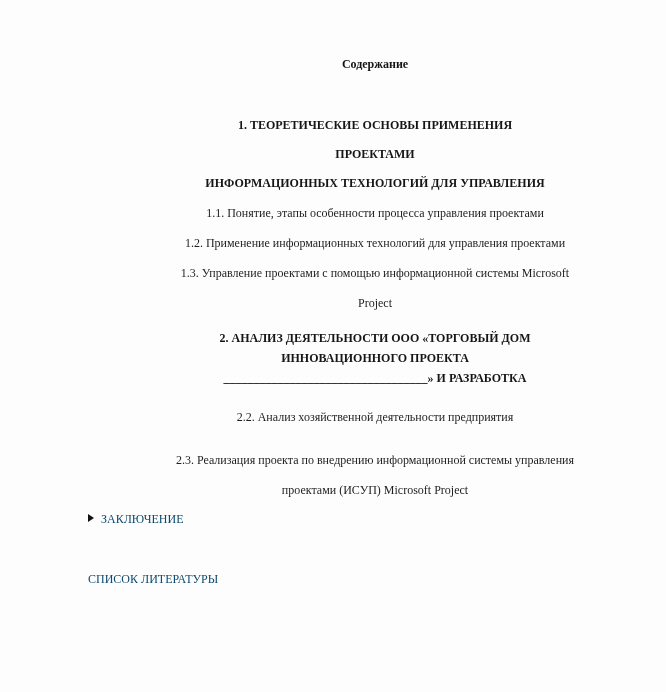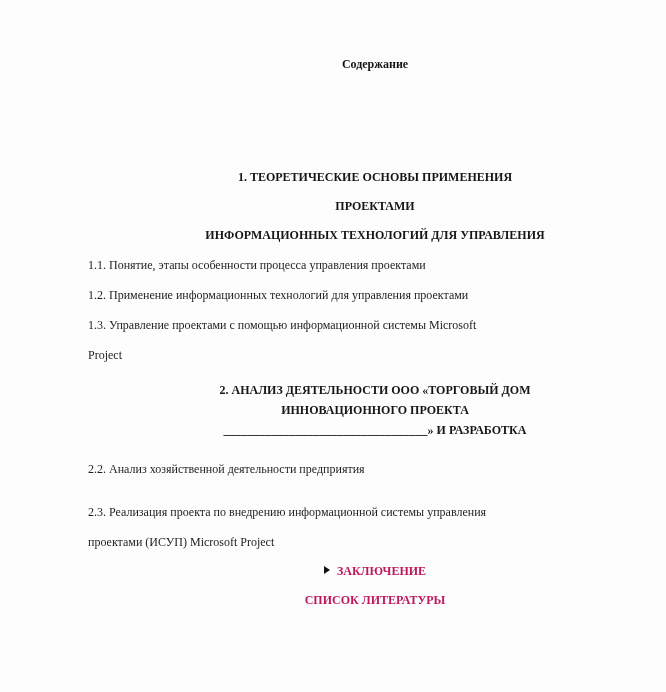--- a/index.html
+++ b/index.html
@@ -22,33 +22,33 @@
   .doc-title {
     text-align: center;
     font-weight: bold;
     line-height: 22px;
     color: #141414;
   }
   .heading {
     text-align: center;
     font-weight: bold;
     color: #161616;
-    margin-top: 88px;
+    margin-top: 36px;
   }
   .heading .h-line { line-height: 29px; }
   .heading2 { margin-top: 10px; }
   .heading2 .h-line { line-height: 20px; }
   .blank {
     font-weight: bold;
     letter-spacing: 0;
     white-space: pre;
   }
   .body-line {
     line-height: 30px;
-    text-align: left;
+    text-align: center;
     white-space: nowrap;
   }
   .item21 { margin-top: 13px; }
   .item22 { margin-top: 14px; }
   .par23  { margin-top: 13px; }
   .u-solid {
     text-decoration-line: underline;
     text-decoration-style: solid;
     text-decoration-color: #2a2a2a;
     text-decoration-thickness: 1px;
@@ -63,26 +63,25 @@
   }
   .caret {
     display: inline-block;
     width: 1.5px; height: 19px;
     background: #1a1a1a;
     margin-left: 1px;
     vertical-align: text-bottom;
     position: relative; top: 2px;
   }
   .final-line {
-    text-align: center;
-    font-weight: bold;
-    color: #be185d;
+    font-weight: normal;
+    color: #0c4a6e;
     line-height: 28px;
   }
-  .final-line.biblio { line-height: 30px; }
+  .final-line.biblio { line-height: 30px; margin-top: 31px; }
   .conclusion { margin-top: 0px; }
   .tri {
     display: inline-block;
     width: 0; height: 0;
     border-top: 4px solid transparent;
     border-bottom: 4px solid transparent;
     border-left: 6px solid #111;
     margin-right: 7px;
     vertical-align: 1px;
   }

